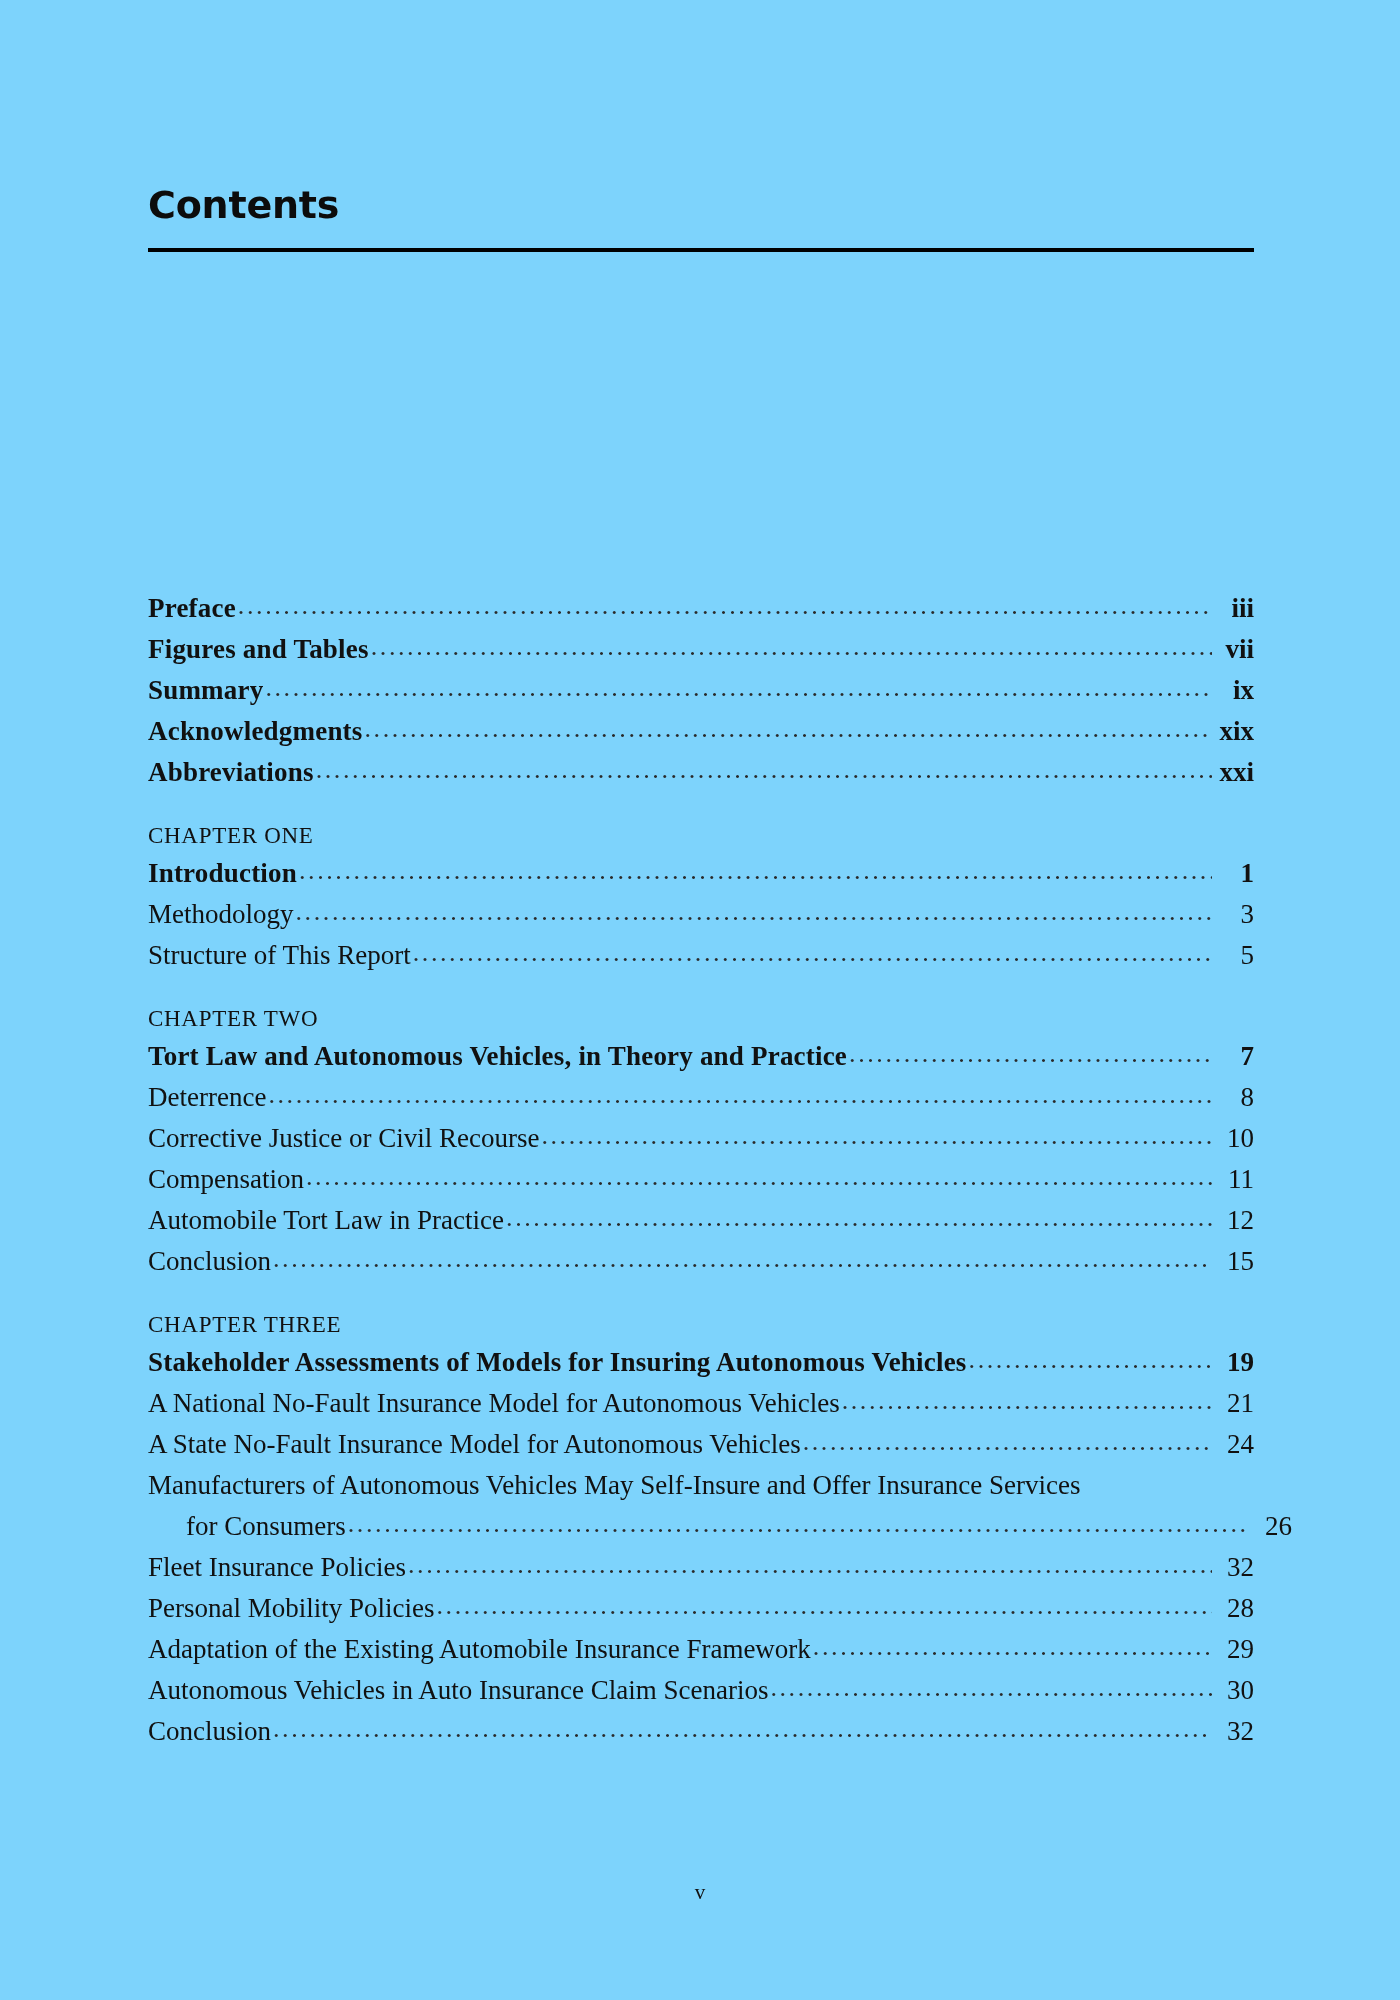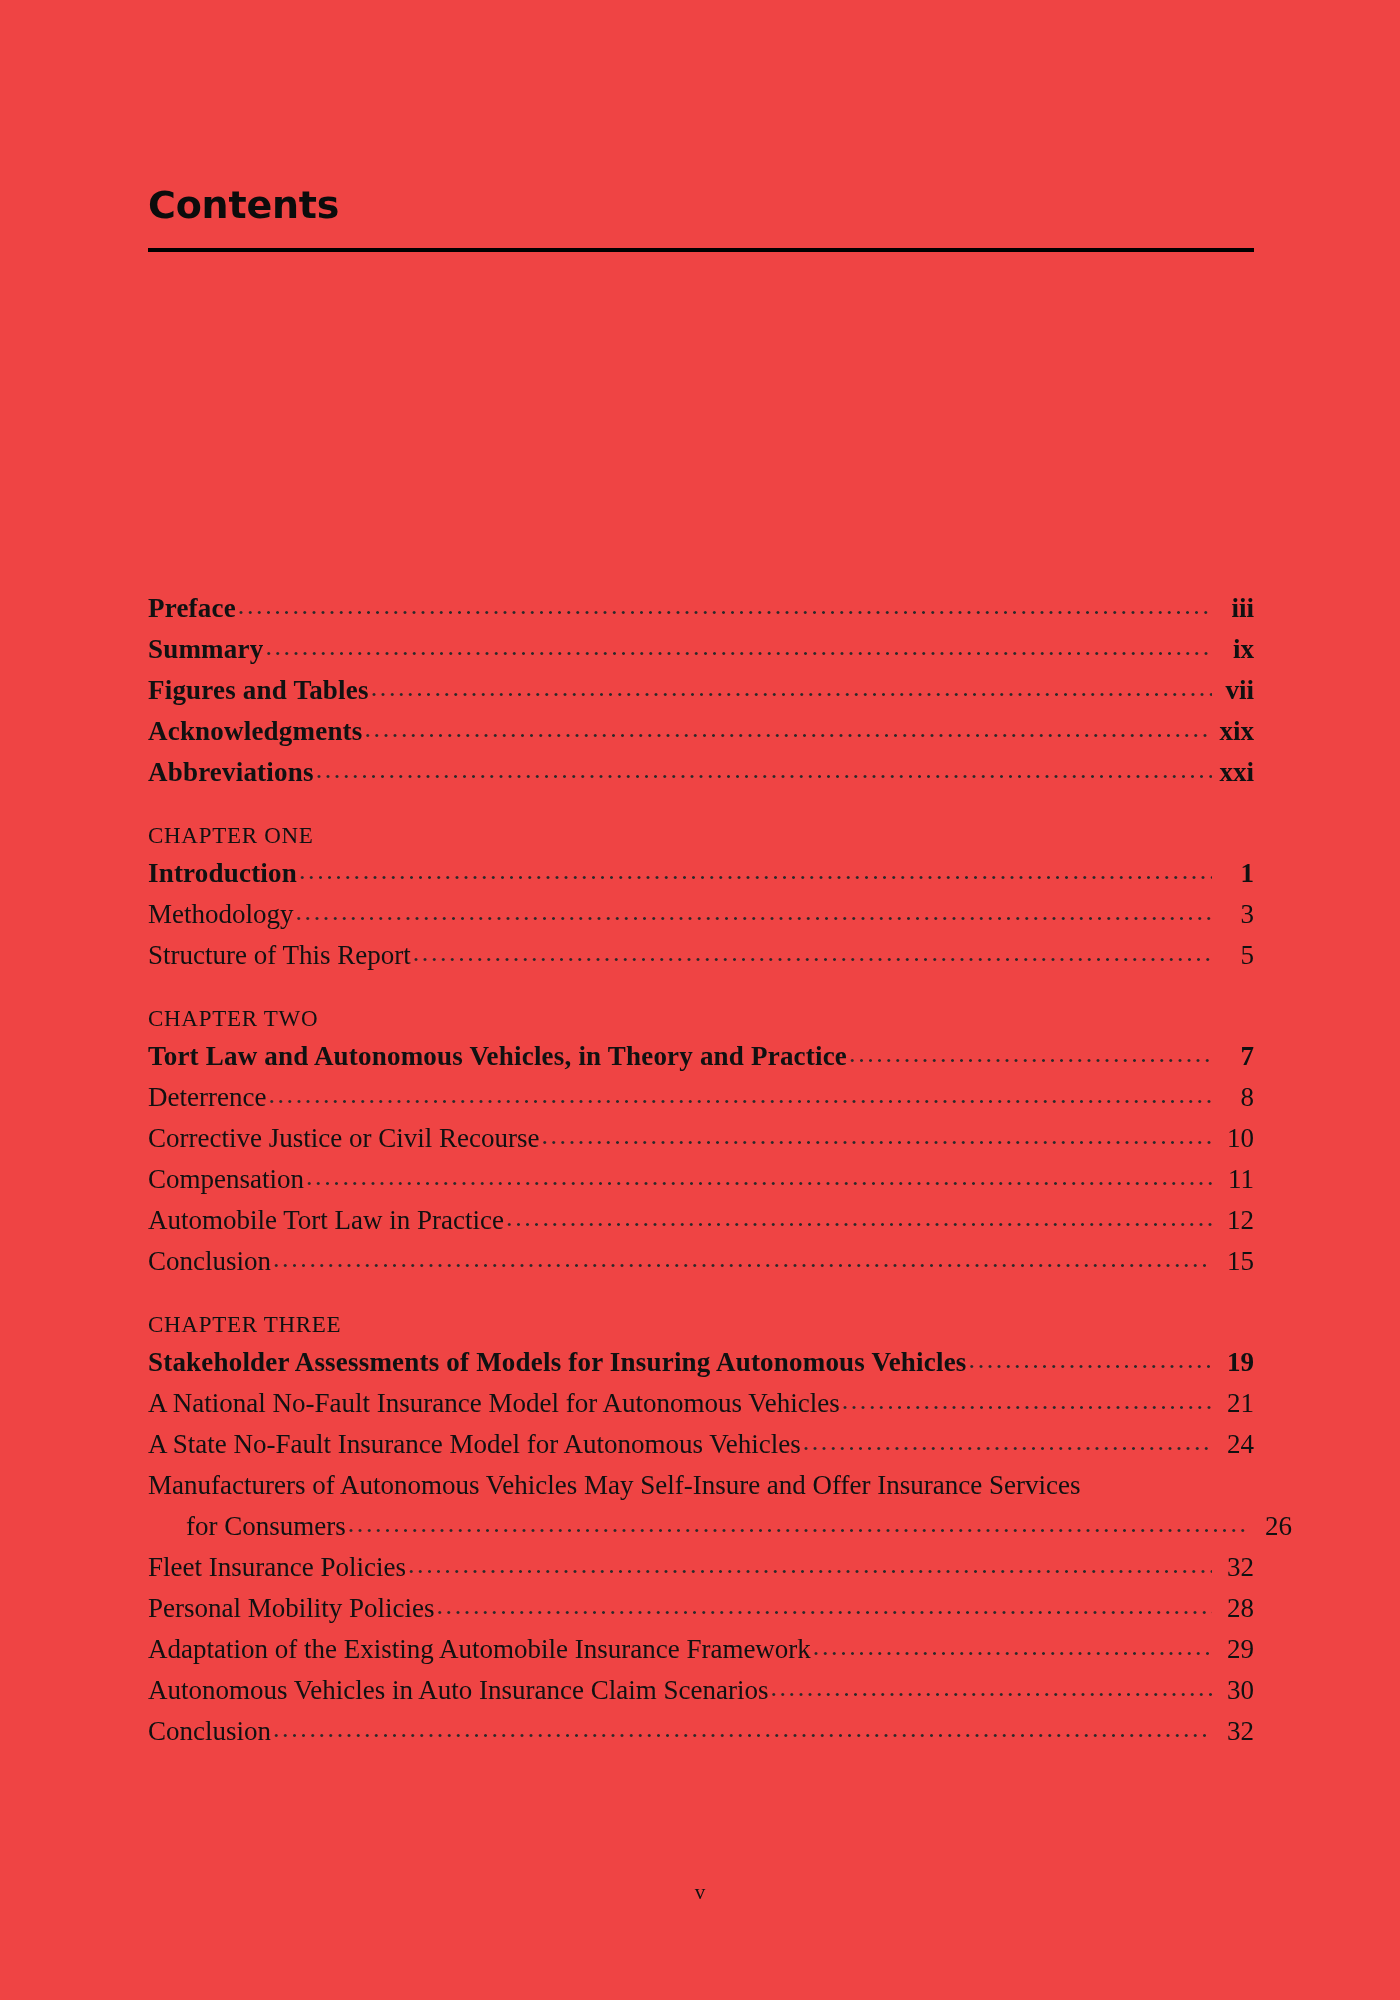--- a/index.html
+++ b/index.html
@@ -15,21 +15,21 @@
     font-family: "Liberation Serif", "DejaVu Serif", serif;
     color: #000000;
     overflow: hidden;
   }
 
   .page {
     position: absolute;
     left: 0; top: 0;
     width: 1400px;
     height: 2000px;
-    background: #ef4444;
+    background: #7dd3fc;
   }
 
   
   .toc-heading {
     position: absolute;
     left: 148px;
     top: 186px;
     font-family: "DejaVu Sans", "Liberation Sans", sans-serif;
     font-weight: bold;
     font-size: 38px;
@@ -149,28 +149,28 @@
   <div class="heading-rule"></div>
 
   <div class="toc-body" id="toc-body">
       <div class="group">
         <div class="entry bold">
           <span class="title">Preface</span>
           <span class="leader"></span>
           <span class="pageno">iii</span>
         </div>
         <div class="entry bold">
+          <span class="title">Figures and Tables</span>
+          <span class="leader"></span>
+          <span class="pageno">vii</span>
+        </div>
+        <div class="entry bold">
           <span class="title">Summary</span>
           <span class="leader"></span>
           <span class="pageno">ix</span>
-        </div>
-        <div class="entry bold">
-          <span class="title">Figures and Tables</span>
-          <span class="leader"></span>
-          <span class="pageno">vii</span>
         </div>
         <div class="entry bold">
           <span class="title">Acknowledgments</span>
           <span class="leader"></span>
           <span class="pageno">xix</span>
         </div>
         <div class="entry bold">
           <span class="title">Abbreviations</span>
           <span class="leader"></span>
           <span class="pageno">xxi</span>

